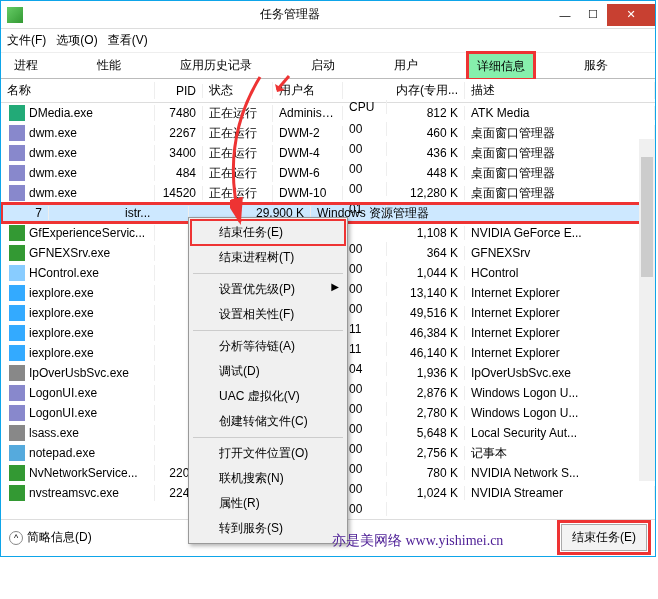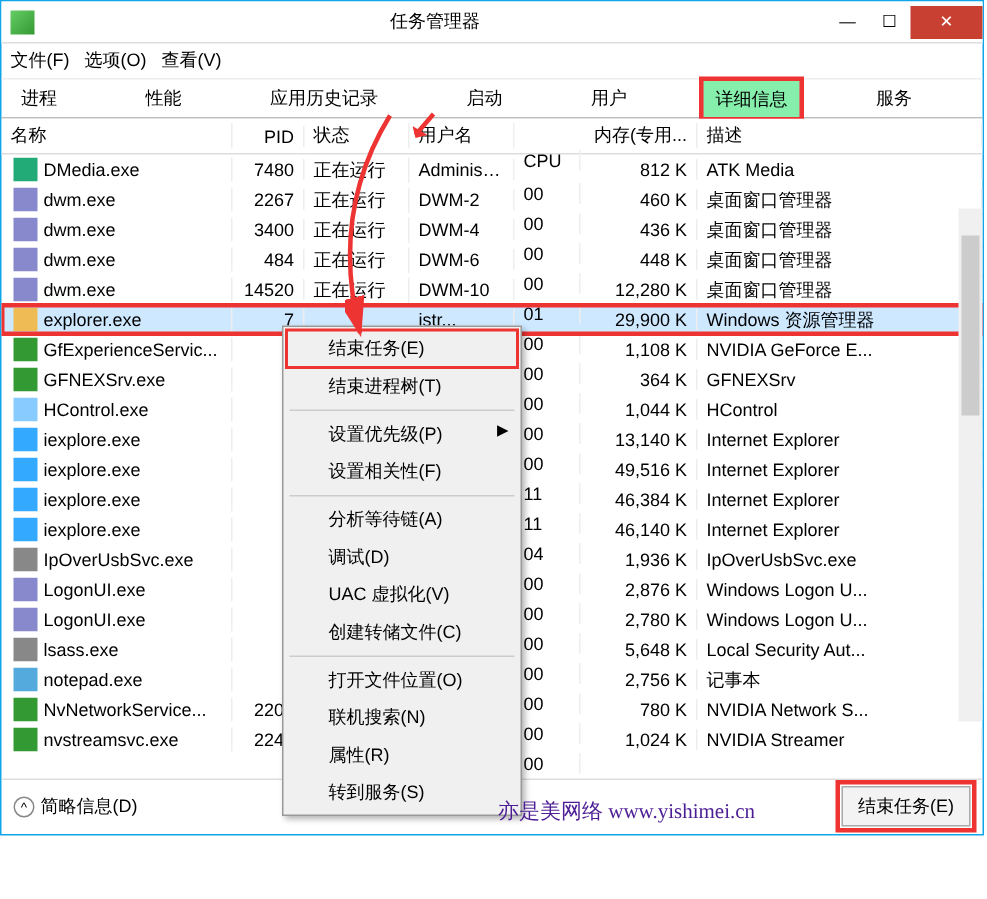--- a/index.html
+++ b/index.html
@@ -144,24 +144,20 @@
             <span>dwm.exe</span>
           </div>
           <div class="col c-pid">14520</div>
           <div class="col c-status">正在运行</div>
           <div class="col c-user">DWM-10</div>
           <div class="col c-cpu">01</div>
           <div class="col c-mem">12,280 K</div>
           <div class="col c-desc">桌面窗口管理器</div>
         </div>
         <div class="row selected highlight">
-          <div class="col c-name c-name-cell">
-            <span class="proc-icon" style="background:#eb5"></span>
-            <span>explorer.exe</span>
-          </div>
           <div class="col c-pid">7</div>
           <div class="col c-status"></div>
           <div class="col c-user">istr...</div>
           <div class="col c-cpu">00</div>
           <div class="col c-mem">29,900 K</div>
           <div class="col c-desc">Windows 资源管理器</div>
         </div>
         <div class="row">
           <div class="col c-name c-name-cell">
             <span class="proc-icon" style="background:#393"></span>

